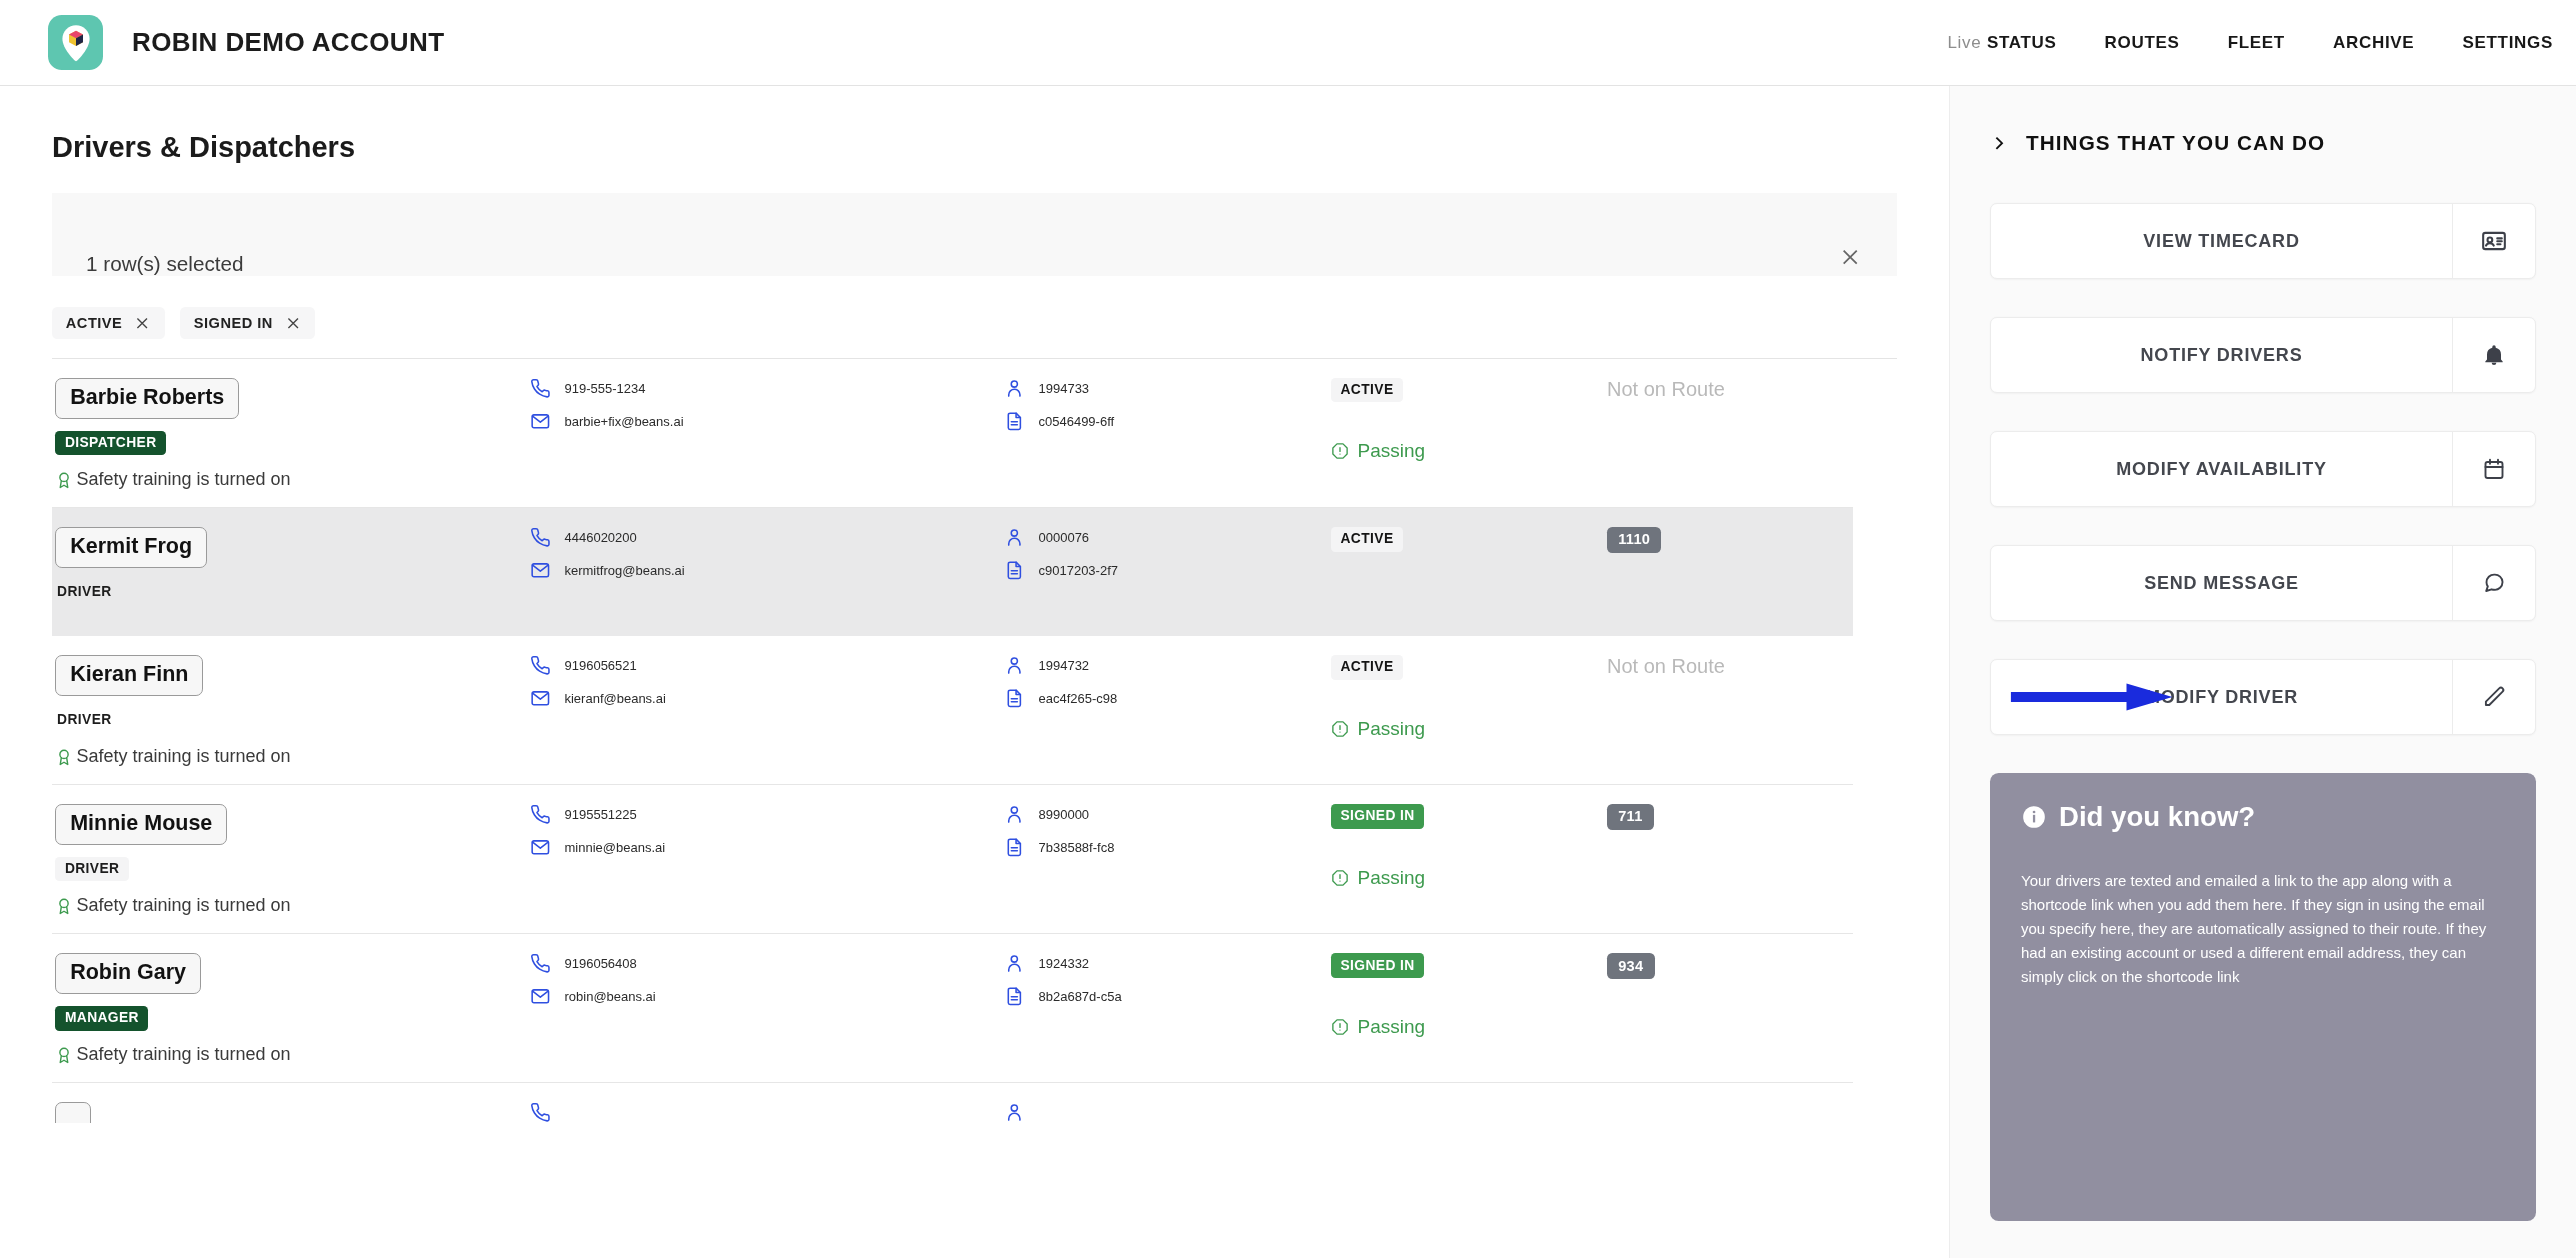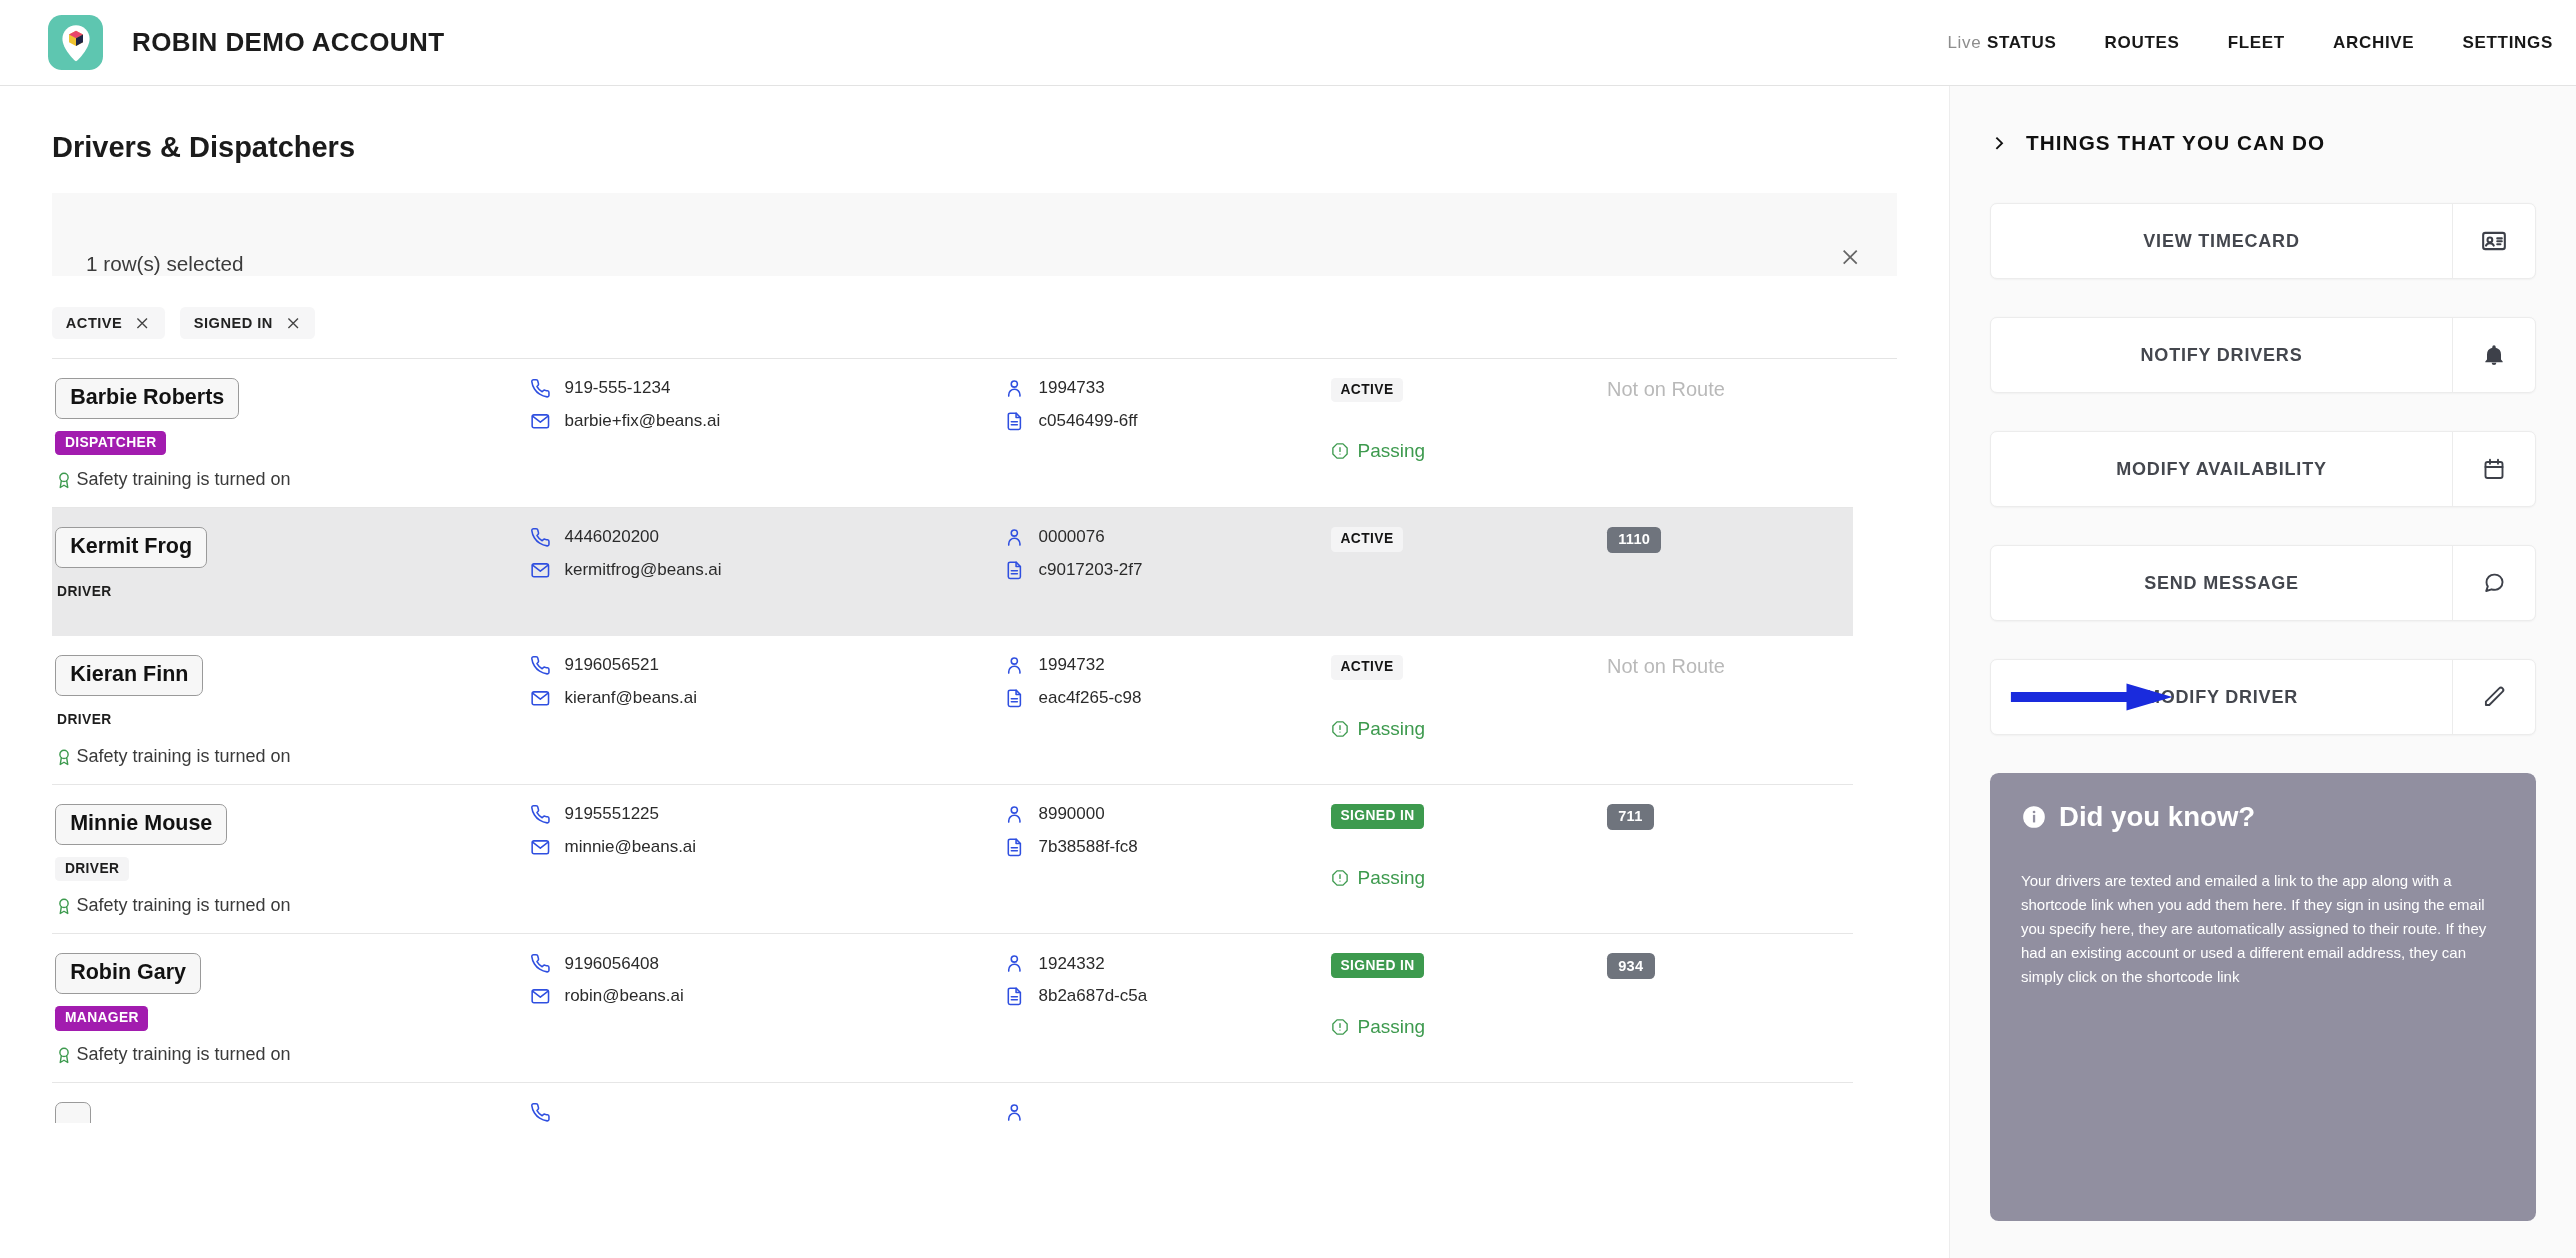--- a/index.html
+++ b/index.html
@@ -141,39 +141,39 @@
   }
   .role-badge {
     display: inline-block;
     margin-top: 12px;
     border-radius: 4.3px;
     padding: 4.3px 9.5px 5.2px 9.5px;
     font-size: 13.8px;
     font-weight: bold;
     letter-spacing: 0.4px;
   }
-  .role-badge.teal { background: #a21caf; color: #ffffff; }
+  .role-badge.teal { background: #14532d; color: #ffffff; }
   .role-badge.plain { background: #f4f4f5; color: #1d1d1d; }
   .role-badge.none { background: transparent; color: #1d1d1d; padding-left: 1.7px; }
 
   .safety-line {
     margin-top: 13.8px;
     display: flex;
     align-items: center;
     gap: 3px;
     font-size: 18px;
     color: #3a3a3a;
     white-space: nowrap;
   }
 
   .kv-line {
     display: flex;
     align-items: center;
     gap: 13.8px;
-    font-size: 17px;
+    font-size: 13px;
     color: #2b2b2b;
     margin-bottom: 12px;
     white-space: nowrap;
   }
   .kv-line .ic { display: flex; color: #2f4fe0; flex: 0 0 auto; }
 
   .status-badge {
     display: inline-block;
     border-radius: 4.3px;
     padding: 4.3px 9.5px 5.2px 9.5px;

